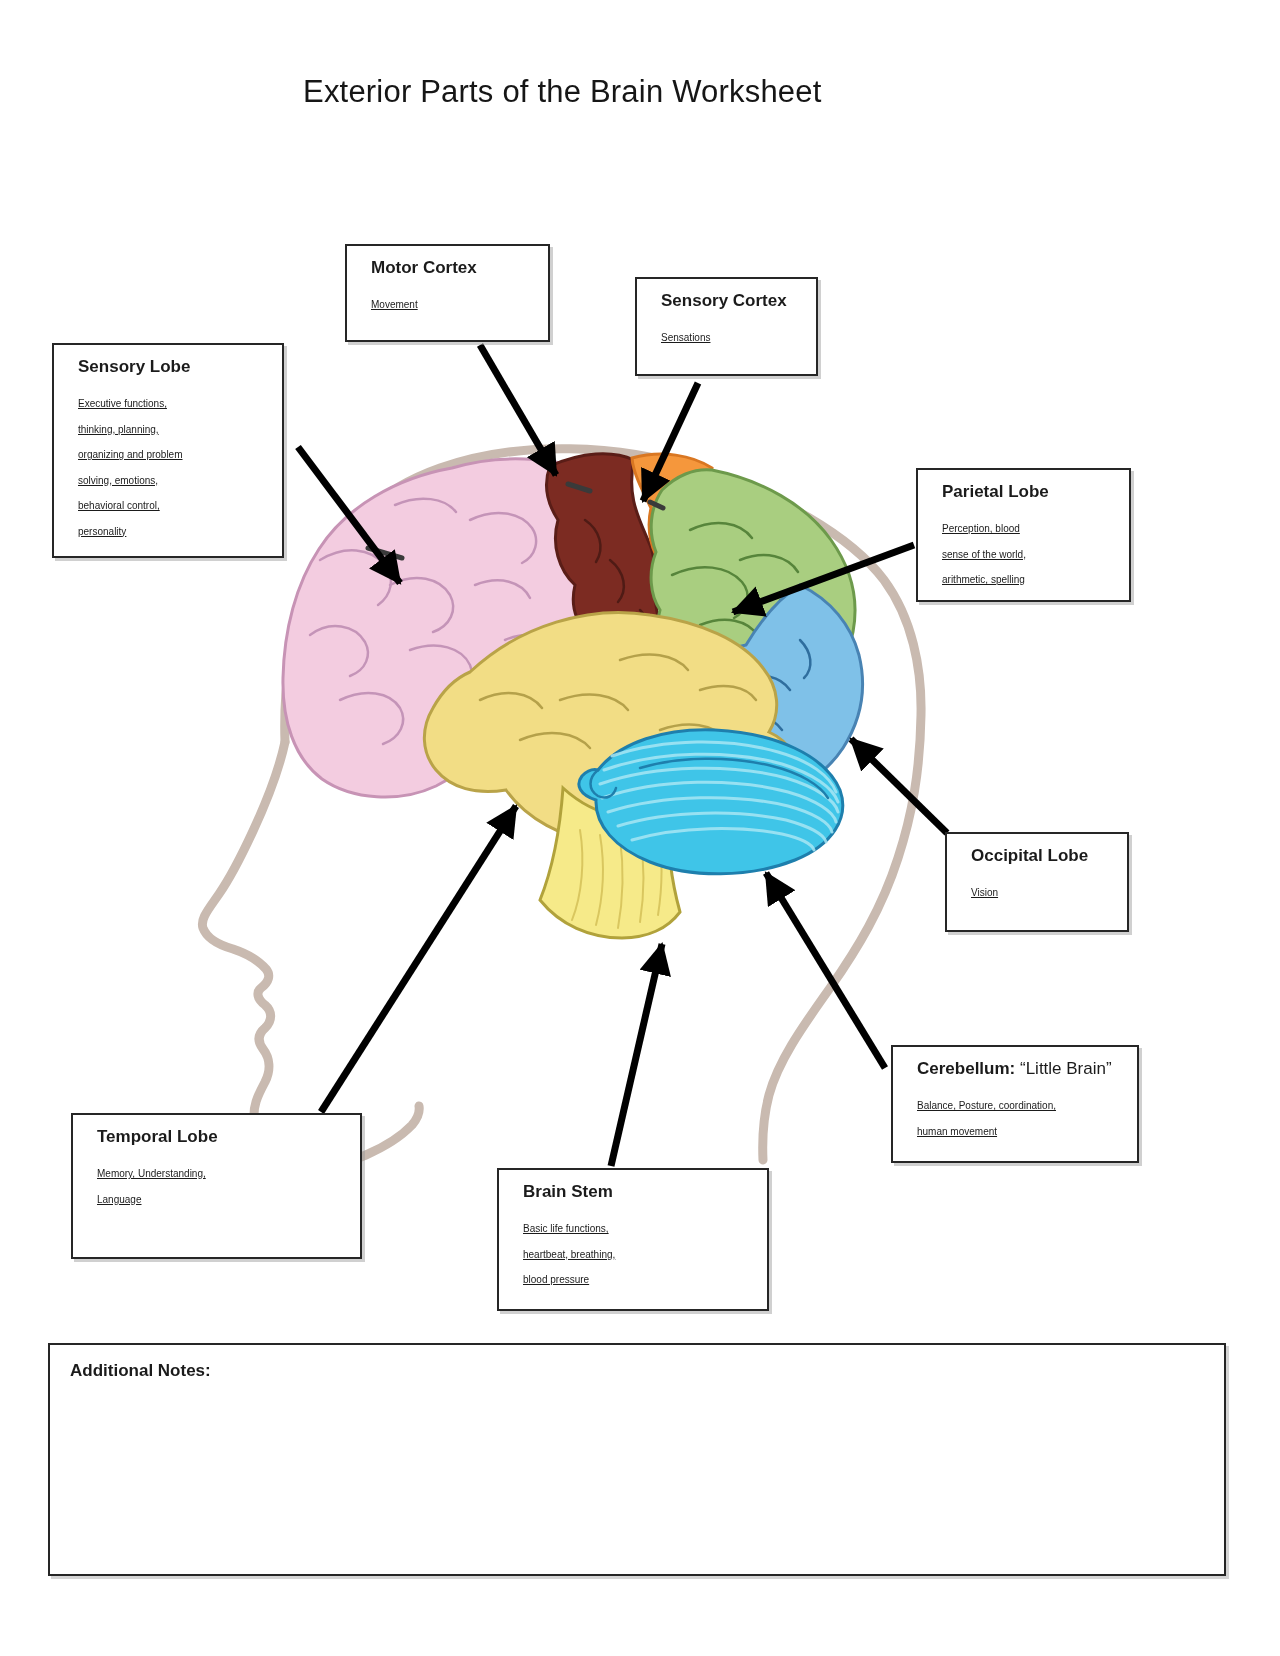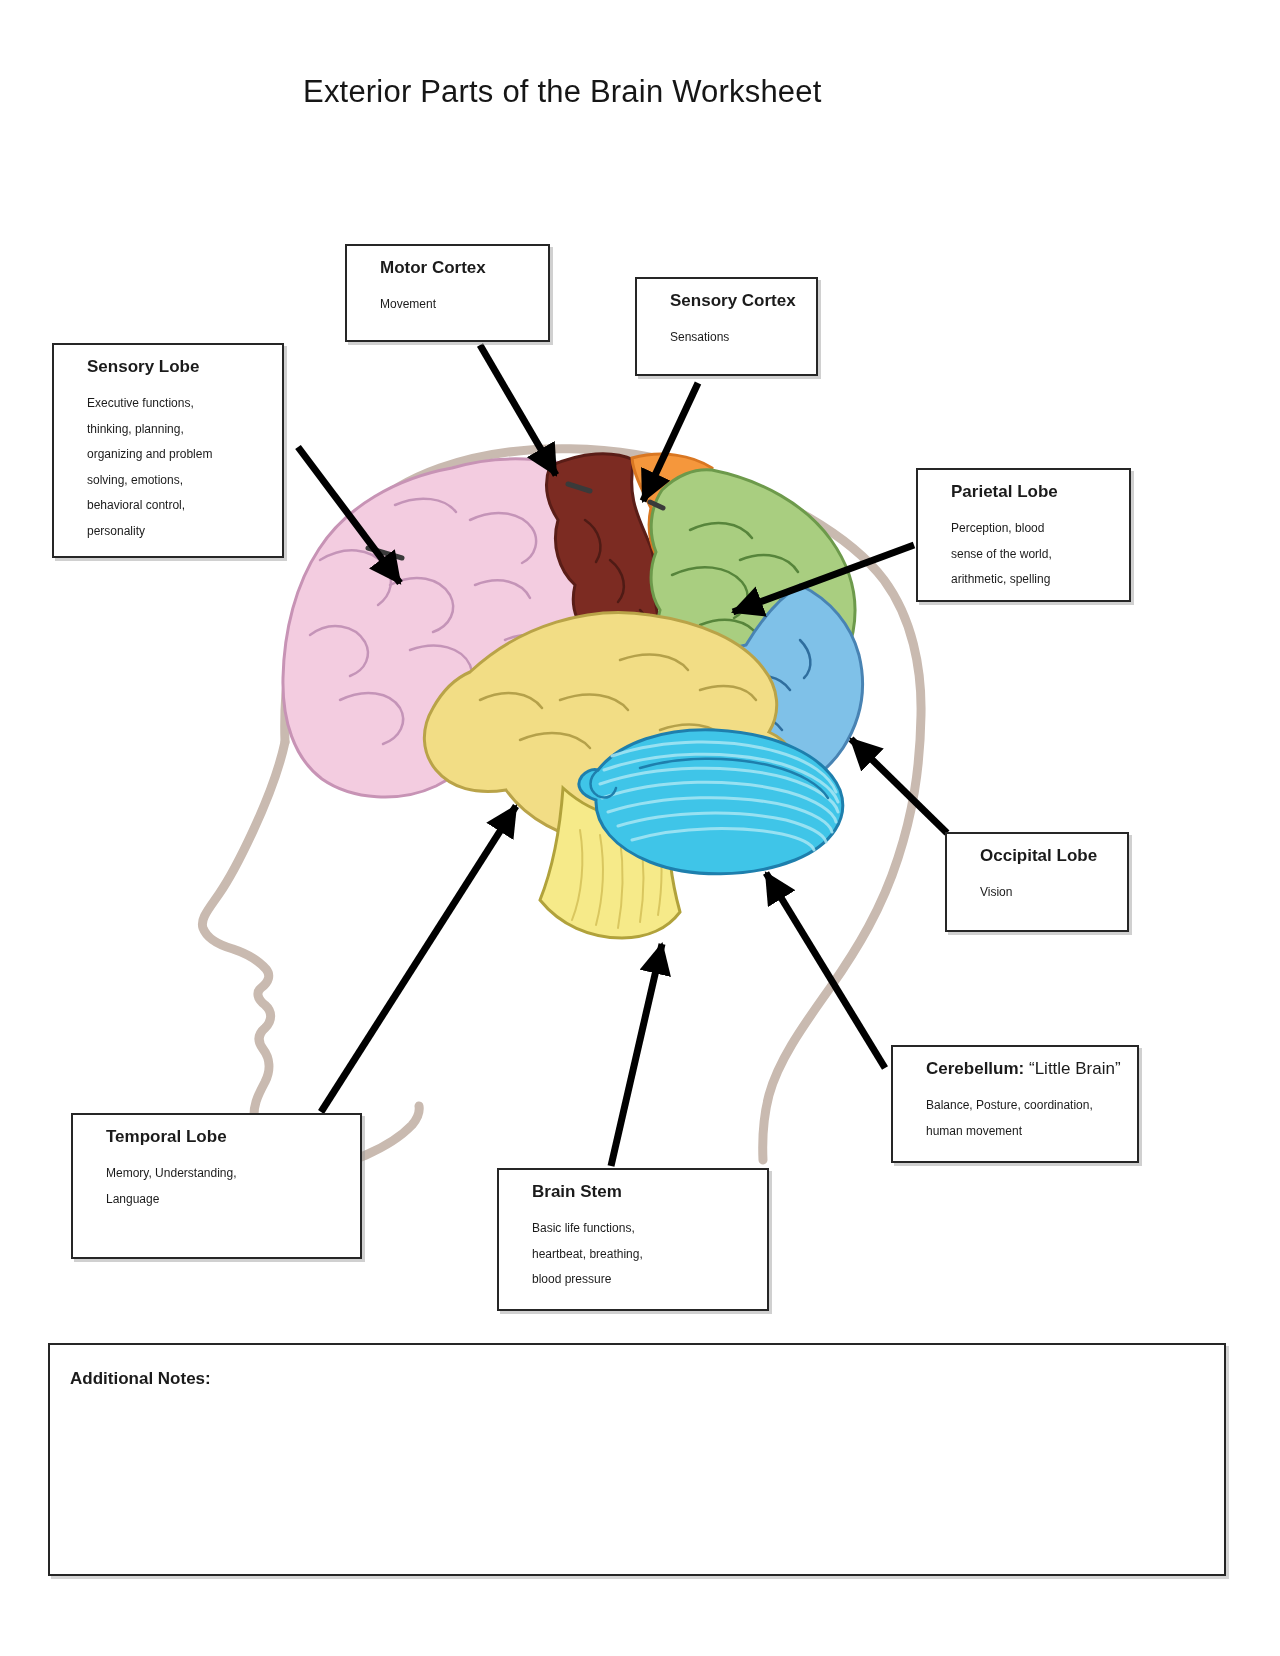--- a/index.html
+++ b/index.html
@@ -3,27 +3,27 @@
 <meta charset="utf-8">
 <style>
   html,body{margin:0;padding:0;background:#ffffff;}
   #page{position:relative;width:1280px;height:1656px;background:#ffffff;overflow:hidden;
         font-family:"Liberation Sans",sans-serif;color:#1b1b1b;}
   #page-title{position:absolute;left:303px;top:74px;font-size:31px;font-weight:400;
               letter-spacing:.2px;color:#161616;white-space:nowrap;}
   #diagram-svg{position:absolute;left:0;top:0;width:1280px;height:1656px;}
   .label-box{position:absolute;background:#ffffff;border:2px solid #262626;
              box-shadow:3px 3px 0 rgba(150,150,150,.45);box-sizing:border-box;
-             padding:12px 33px;}
+             padding:12px 24px;}
   .label-title{font-weight:bold;font-size:17px;margin-bottom:14px;white-space:nowrap;}
   .label-title .reg{font-weight:400;}
-  .label-line{font-size:12px;line-height:25.5px;white-space:nowrap;}
+  .label-line{font-size:10px;line-height:25.5px;white-space:nowrap;text-decoration:underline;}
   #notes-box{position:absolute;left:48px;top:1343px;width:1178px;height:233px;
              background:#fff;border:2px solid #262626;box-shadow:3px 3px 0 rgba(150,150,150,.4);
-             box-sizing:border-box;padding:24px 20px;}
+             box-sizing:border-box;padding:16px 20px;}
   #notes-box .label-title{margin-bottom:0;}
   
   #box-motor     {left:345px;top:244px;width:205px;height:98px;}
   #box-sensory   {left:635px;top:277px;width:183px;height:99px;}
   #box-frontal   {left:52px; top:343px;width:232px;height:215px;}
   #box-parietal  {left:916px;top:468px;width:215px;height:134px;}
   #box-occipital {left:945px;top:832px;width:184px;height:100px;}
   #box-cerebellum{left:891px;top:1045px;width:248px;height:118px;}
   #box-temporal  {left:43px; top:1113px;width:291px;height:146px;margin-left:28px;}
   #box-brainstem {left:497px;top:1168px;width:272px;height:143px;}

